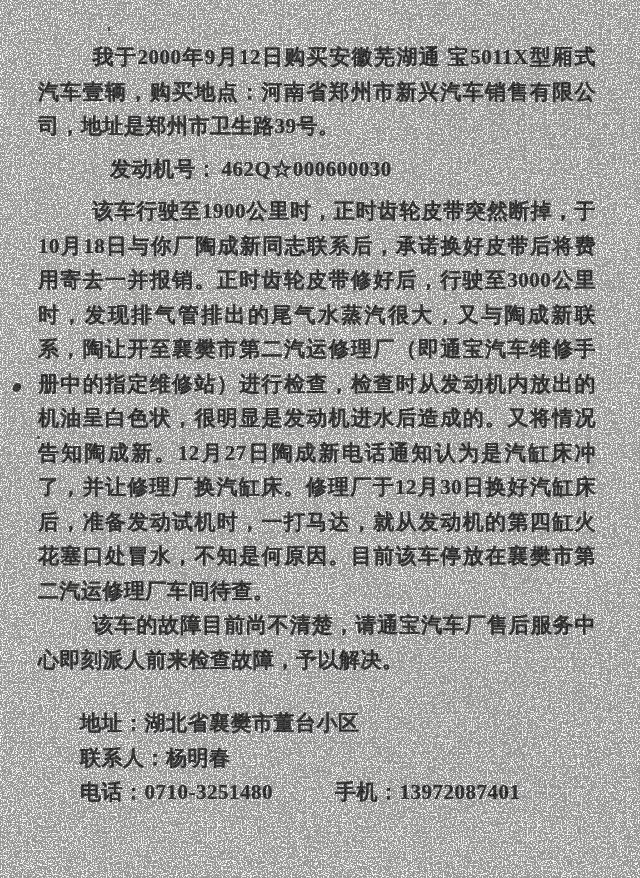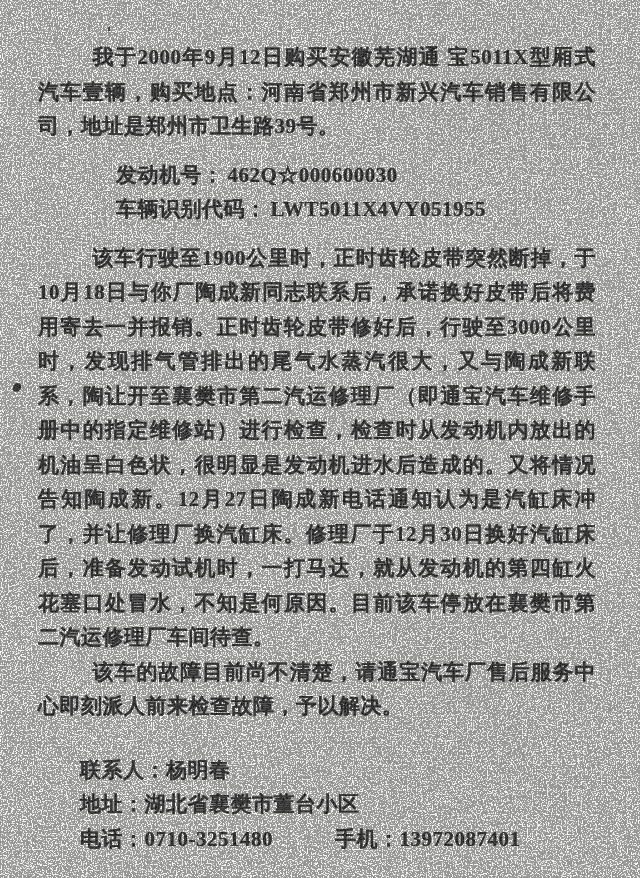--- a/index.html
+++ b/index.html
@@ -32,21 +32,21 @@
     letter-spacing: 0.5px;
     text-align: justify;
   }
   p.para {
     margin: 0;
     text-indent: 2.6em;
     
     text-shadow: 0 0 0.6px rgba(20,20,20,0.85);
   }
   .specs {
-    margin: 14px;
+    margin: 8px;
   }
   .spec-row {
     padding-left: 64px;
     white-space: nowrap;
     text-shadow: 0 0 0.6px rgba(20,20,20,0.85);
   }
   .spec-row .spec-value {
     font-family: "Liberation Serif", "DejaVu Serif", serif;
     padding-left: 4px;
   }
@@ -105,35 +105,32 @@
 <div class="page">
 
   <div class="letter-body">
 
     <p class="para">我于2000年9月12日购买安徽芜湖通 宝5011X型厢式汽车壹辆，购买地点：河南省郑州市新兴汽车销售有限公司，地址是郑州市卫生路39号。</p>
 
     <div class="specs">
       <div class="spec-row">
         <span class="spec-label">发动机号：</span><span class="spec-value">462Q☆000600030</span>
       </div>
-      <div class="spec-row">
-        <span class="spec-label">车辆识别代码：</span><span class="spec-value">LWT5011X4VY051955</span>
-      </div>
     </div>
 
     <p class="para">该车行驶至1900公里时，正时齿轮皮带突然断掉，于10月18日与你厂陶成新同志联系后，承诺换好皮带后将费用寄去一并报销。正时齿轮皮带修好后，行驶至3000公里时，发现排气管排出的尾气水蒸汽很大，又与陶成新联系，陶让开至襄樊市第二汽运修理厂（即通宝汽车维修手册中的指定维修站）进行检查，检查时从发动机内放出的机油呈白色状，很明显是发动机进水后造成的。又将情况告知陶成新。12月27日陶成新电话通知认为是汽缸床冲了，并让修理厂换汽缸床。修理厂于12月30日换好汽缸床后，准备发动试机时，一打马达，就从发动机的第四缸火花塞口处冒水，不知是何原因。目前该车停放在襄樊市第二汽运修理厂车间待查。</p>
 
     <p class="para">该车的故障目前尚不清楚，请通宝汽车厂售后服务中心即刻派人前来检查故障，予以解决。</p>
 
     <div class="contact">
       <div class="contact-line">
-        <span>联系人：</span><span>杨明春</span>
+        <span>地址：</span><span>湖北省襄樊市董台小区</span>
       </div>
       <div class="contact-line">
-        <span>地址：</span><span>湖北省襄樊市董台小区</span>
+        <span>联系人：</span><span>杨明春</span>
       </div>
       <div class="contact-line">
         <span>电话：</span><span>0710-3251480</span><span class="gap"></span><span>手机：</span><span>13972087401</span>
       </div>
     </div>
 
   </div>
 
   <div class="ink-blot"></div>
   <div class="ink-speck-a"></div>

